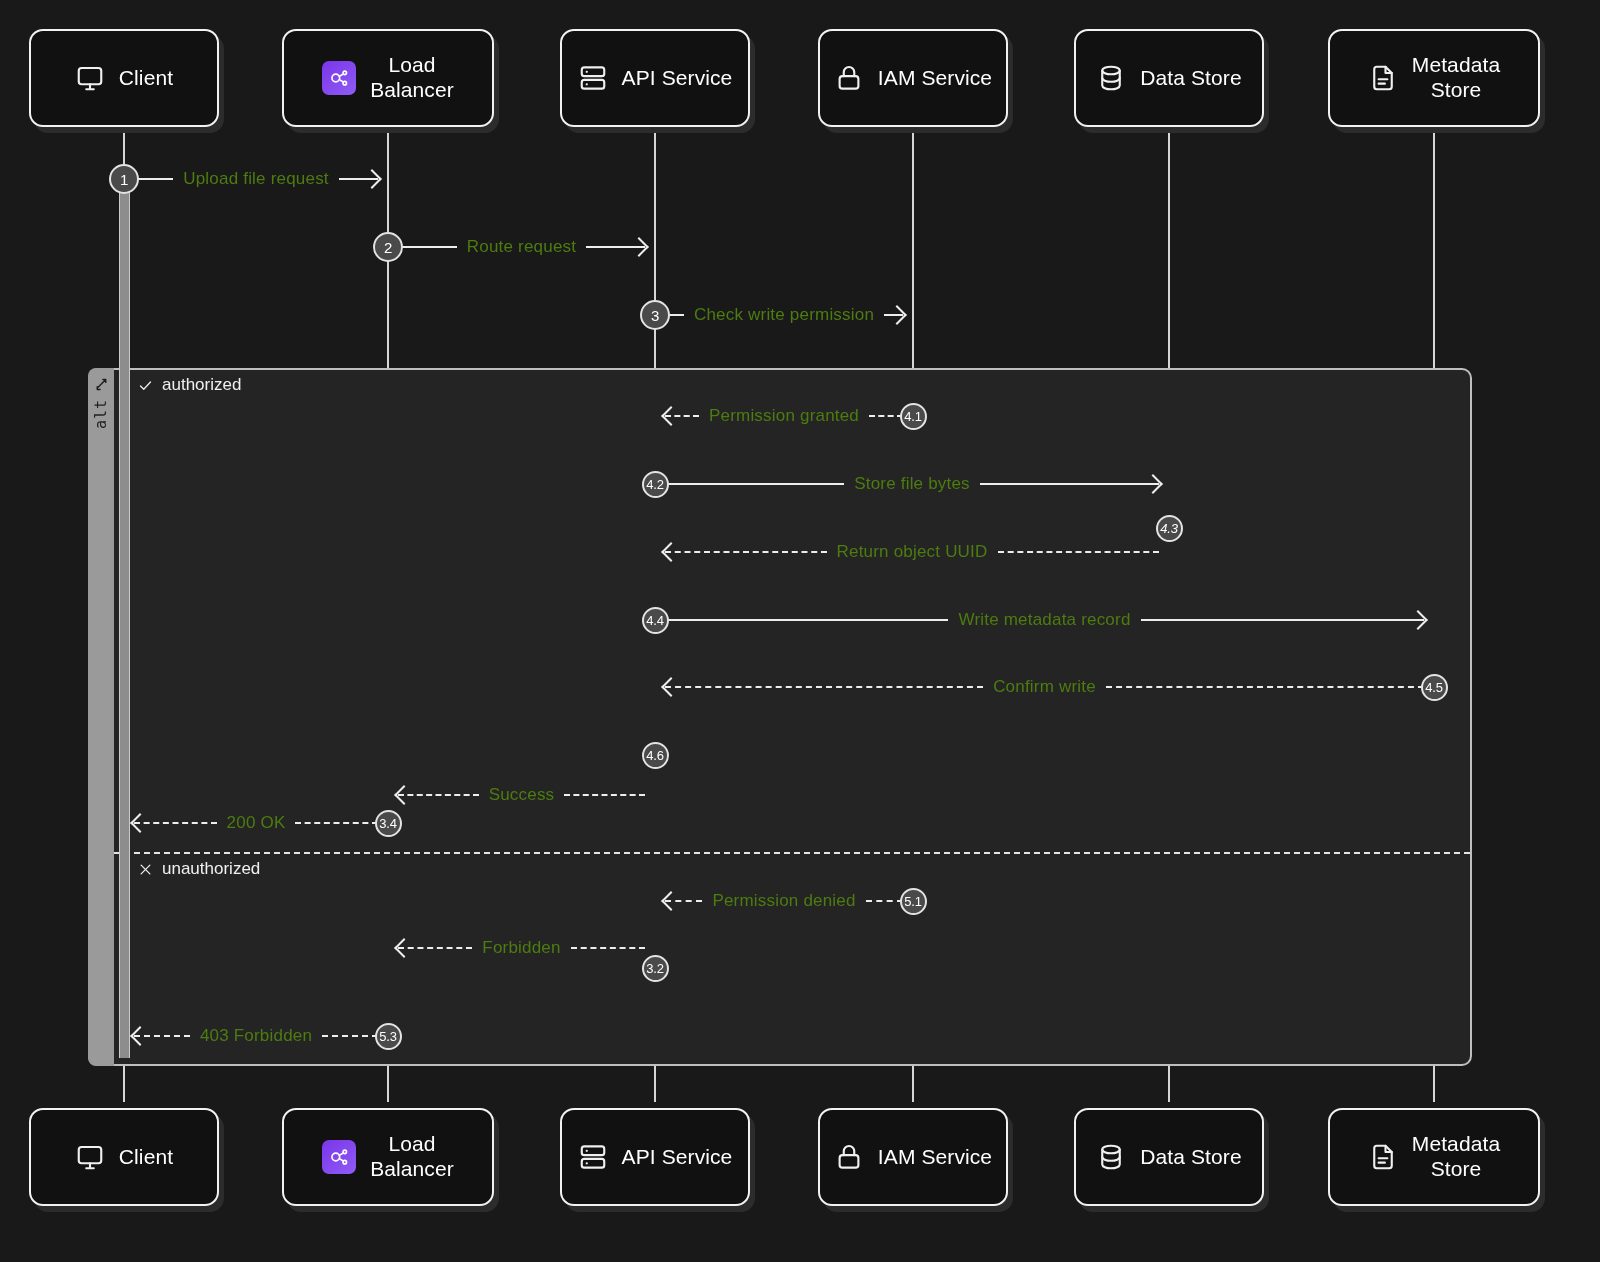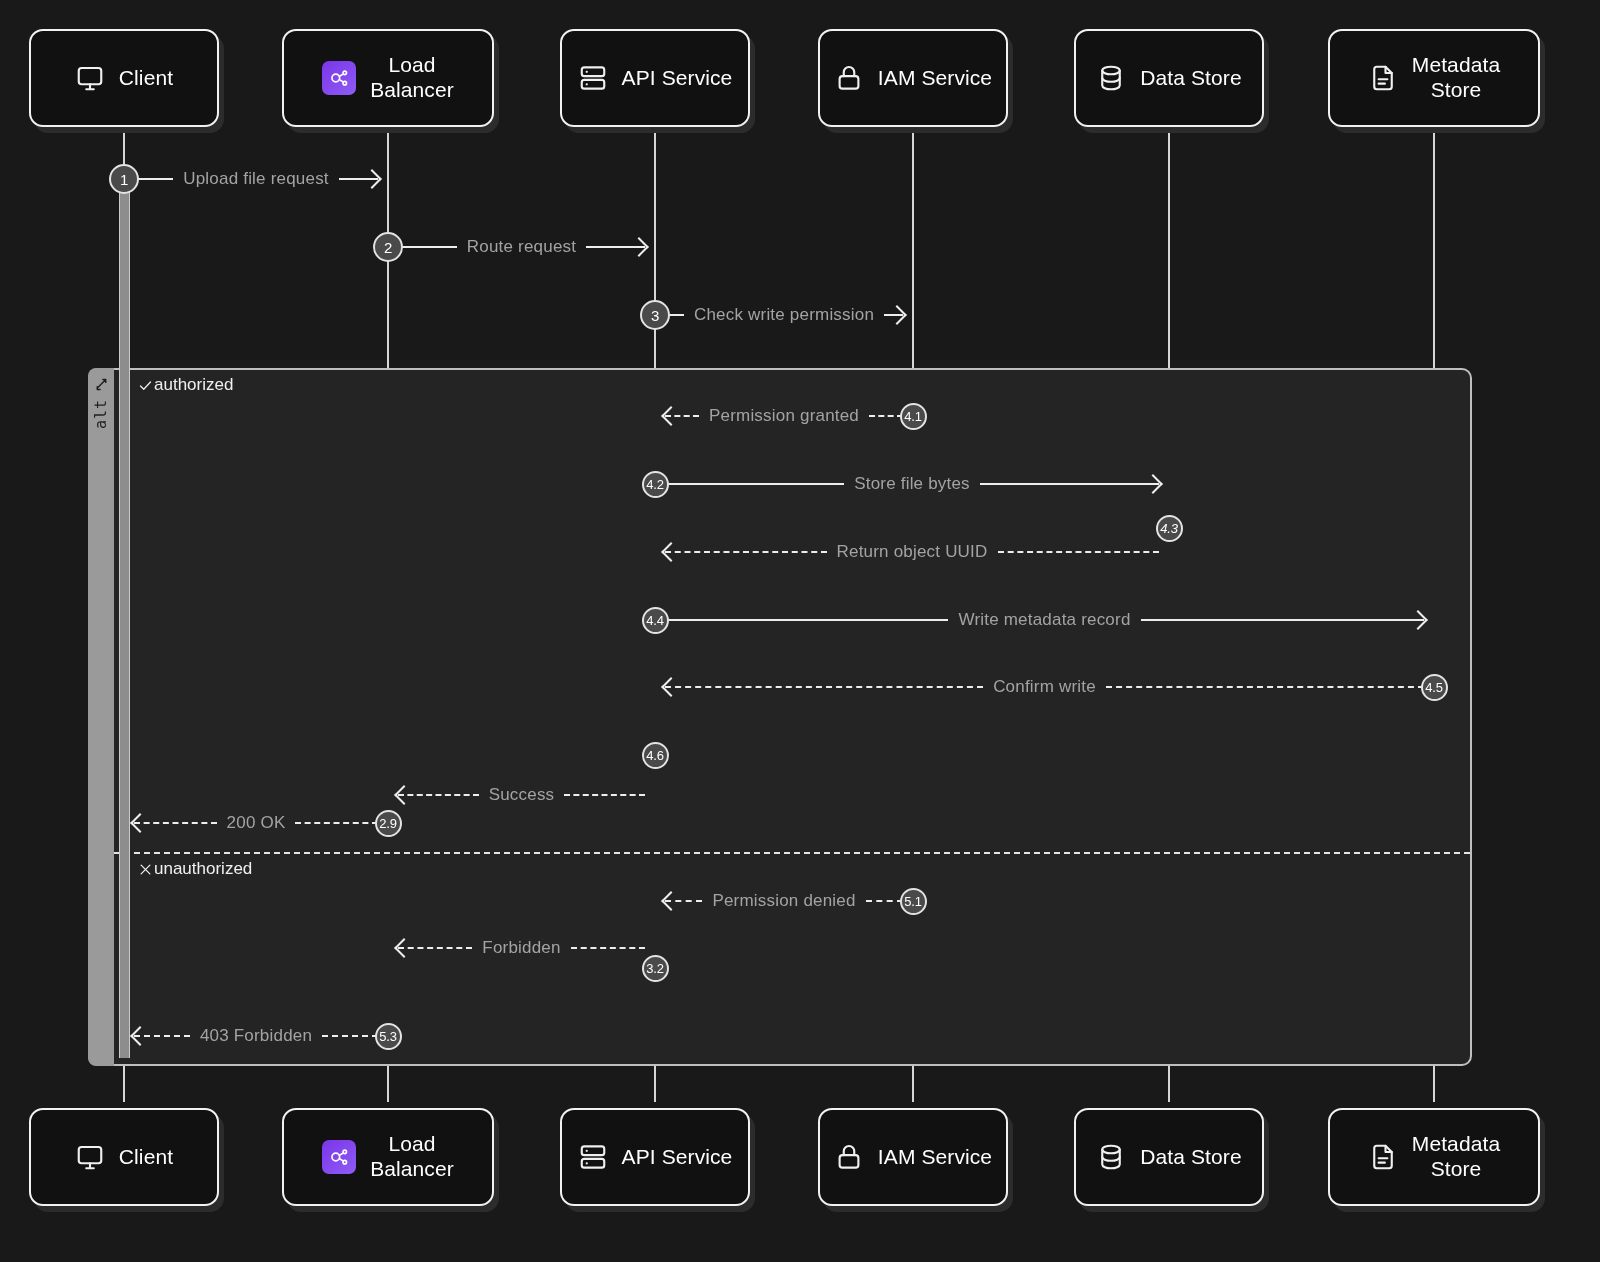--- a/index.html
+++ b/index.html
@@ -94,21 +94,21 @@
     position: absolute;
     height: 0;
     border-top: 2px dashed #e4e4e4;
   }
   .branch-label {
     position: absolute;
     color: #f0f0f0;
     font-size: 17px;
     display: flex;
     align-items: center;
-    gap: 1px;
+    gap: 9px;
     white-space: nowrap;
   }
   .branch-label .mark svg { width: 15px; height: 15px; display:block; }
 
   
   .msg {
     position: absolute;
     height: 34px;
     display: flex;
     align-items: center;
@@ -120,21 +120,21 @@
     display: flex;
     align-items: center;
   }
   .msg .seg {
     flex: 1 1 auto;
     height: 0;
     border-top: 2px solid #ededed;
   }
   .msg.dashed .seg { border-top: 2px dashed #ededed; }
   .msg .mlabel {
-    color: #a3a3a3;
+    color: #4d7c0f;
     font-size: 17px;
     padding: 0 10px;
     white-space: nowrap;
     letter-spacing: .2px;
   }
   .arrow-head {
     position: absolute;
     width: 14px; height: 14px;
     border-top: 2px solid #ededed;
     border-right: 2px solid #ededed;
@@ -288,21 +288,21 @@
       </div>
       <div class="step-badge" style="width: 27px; height: 27px; left: 641.5px; top: 741.5px;">4.6</div>
       <div class="msg dashed" style="left: 134px; top: 806px; width: 244px;">
         <div class="line">
           <span class="seg"></span>
           <span class="mlabel">200 OK</span>
           <span class="seg"></span>
           <span class="arrow-head left"></span>
         </div>
       </div>
-      <div class="step-badge" style="width: 27px; height: 27px; left: 374.5px; top: 809.5px;">2.9</div>
+      <div class="step-badge" style="width: 27px; height: 27px; left: 374.5px; top: 809.5px;">3.4</div>
       <div class="msg dashed" style="left: 665px; top: 884px; width: 238px;">
         <div class="line">
           <span class="seg"></span>
           <span class="mlabel">Permission denied</span>
           <span class="seg"></span>
           <span class="arrow-head left"></span>
         </div>
       </div>
       <div class="step-badge" style="width: 27px; height: 27px; left: 899.5px; top: 887.5px;">5.1</div>
       <div class="msg dashed" style="left: 398px; top: 931px; width: 247px; text-align: right;">

